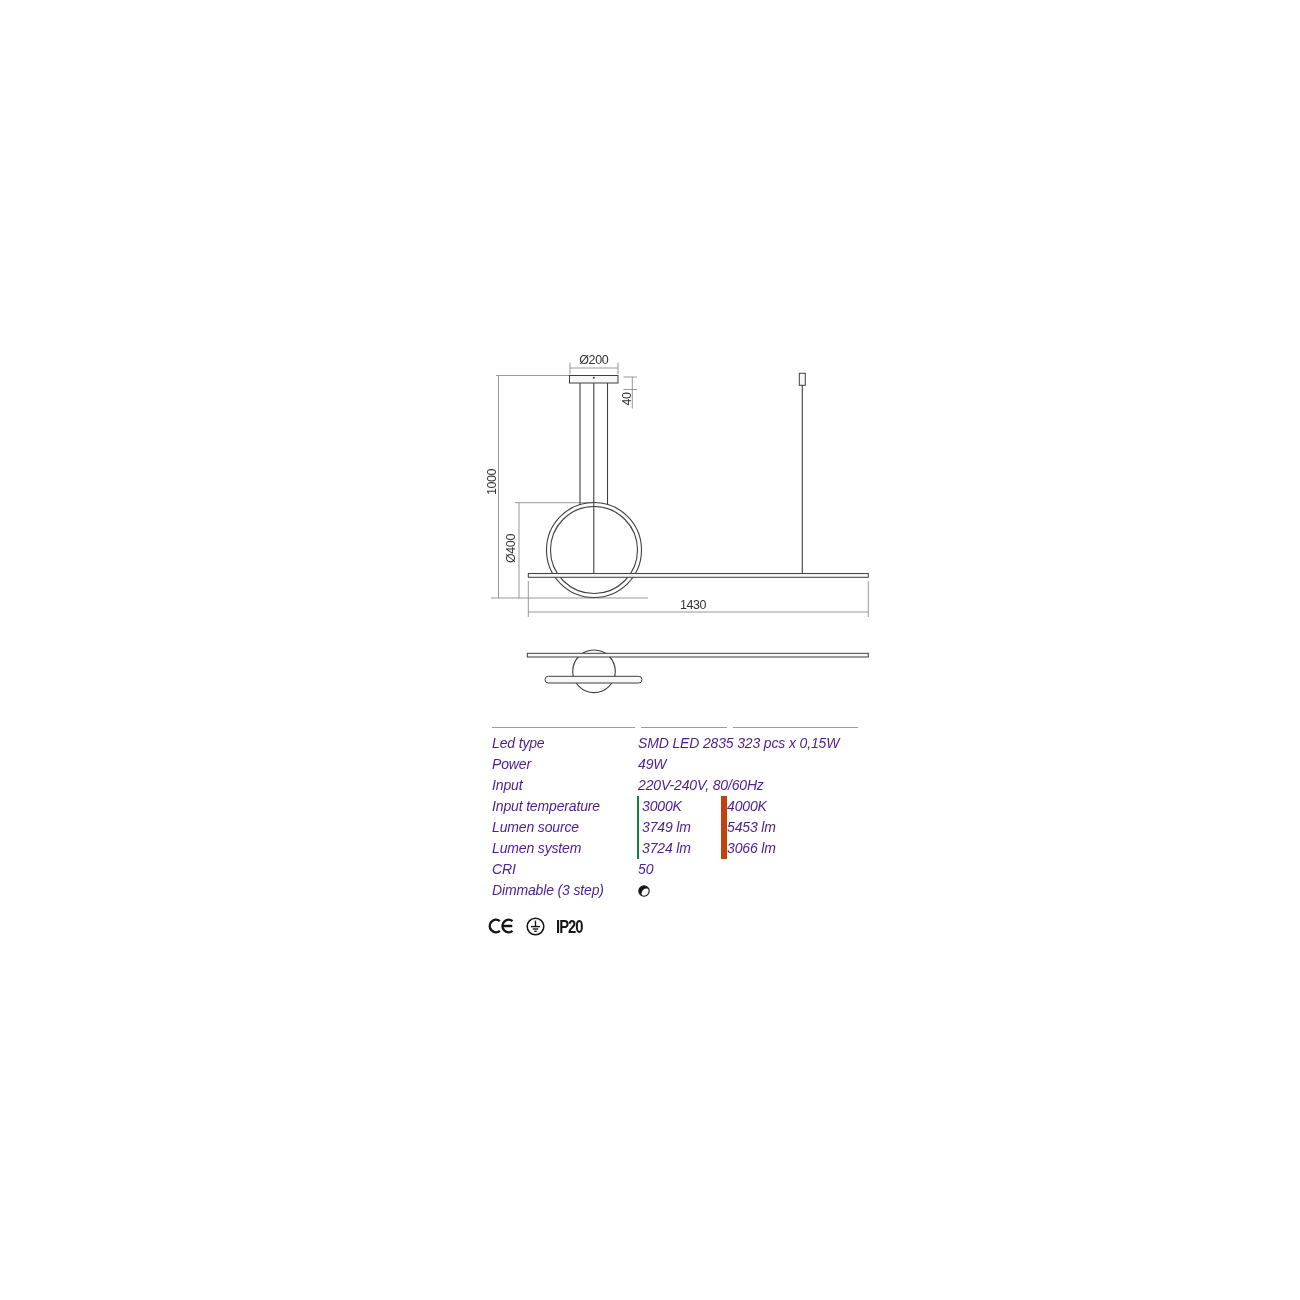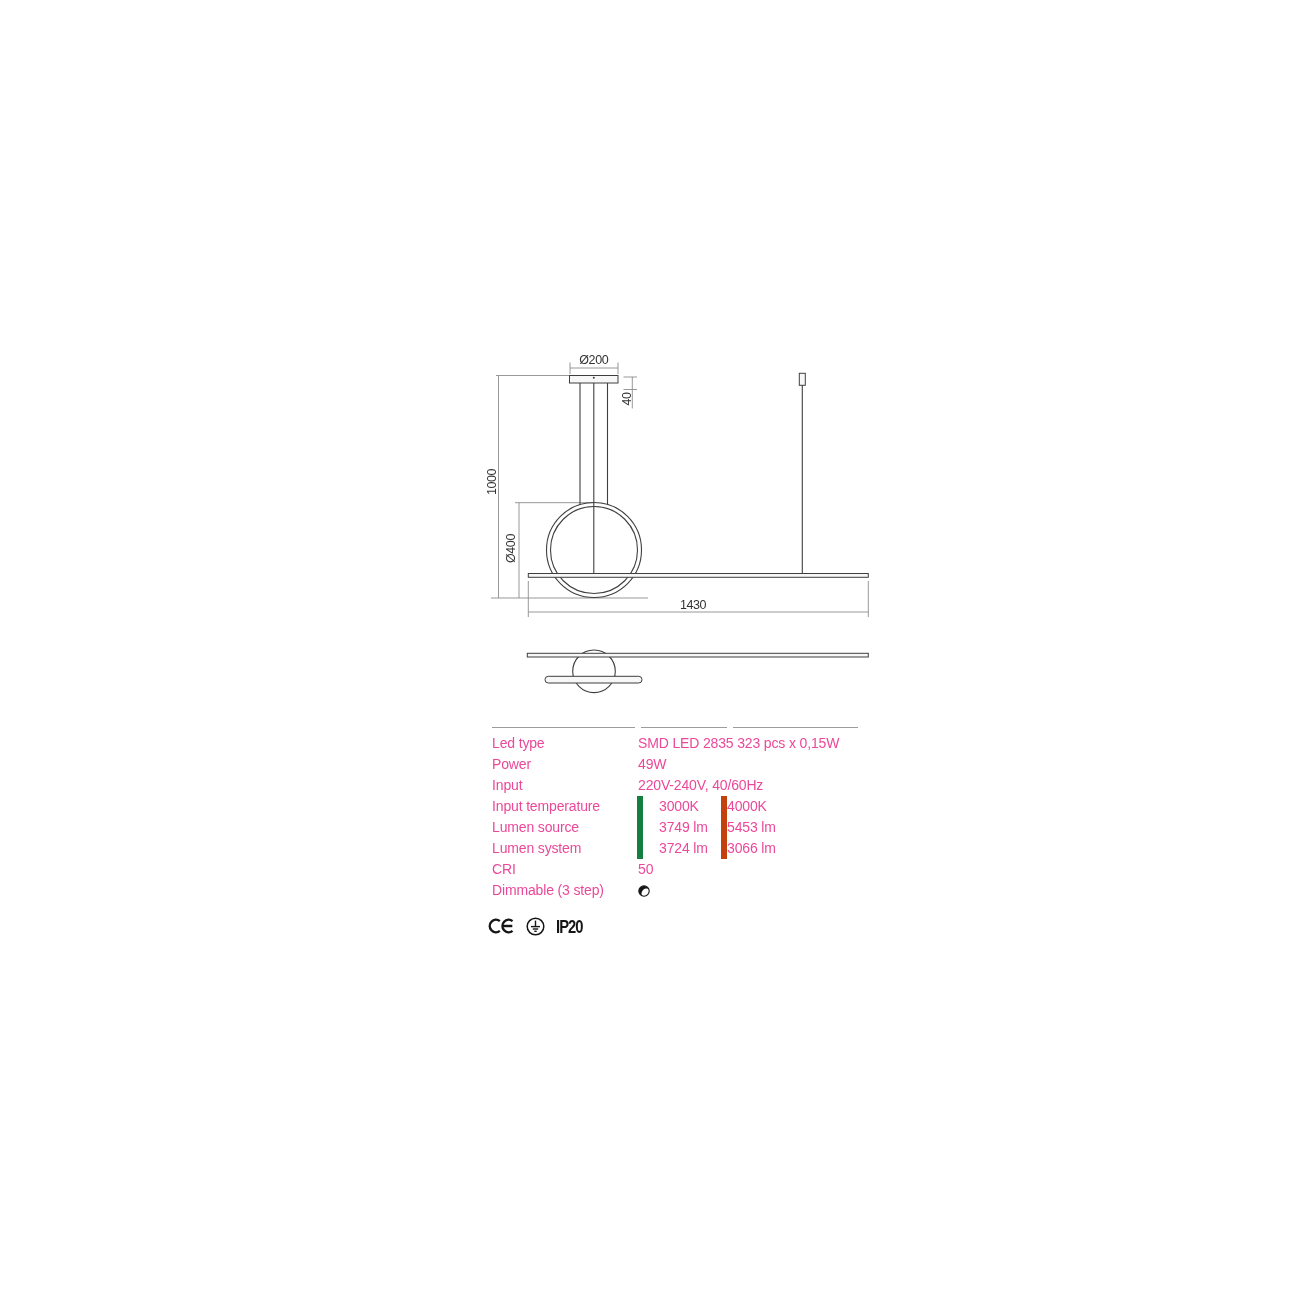--- a/index.html
+++ b/index.html
@@ -16,32 +16,32 @@
   .fixture-fill{stroke:#3f3f3f;stroke-width:1;fill:#f7f7f7}
   .dim{stroke:#8d8d8d;stroke-width:0.9;fill:none}
   .dimtext{
     font-family:"Liberation Sans",sans-serif;
     font-size:12.5px;fill:#333;letter-spacing:-0.4px;
   }
 
   
   .specs{
     position:absolute;left:492px;top:727px;width:366px;
-    color:#ec4899;font-size:14px;letter-spacing:-0.15px;
+    color:#4c1d95;font-size:14px;letter-spacing:-0.15px;font-style:italic;
   }
   .rule{position:absolute;top:0;left:0;width:366px;height:1px}
   .rule span{position:absolute;top:0;height:1px;background:#9c9c9c;display:block}
   .rule .seg1{left:0;width:143px}
   .rule .seg2{left:149px;width:86px}
   .rule .seg3{left:241px;width:125px}
   .rows{padding-top:6px}
   .srow{display:flex;height:21px;line-height:21px;align-items:stretch}
   .slabel{width:145px;flex:none;white-space:nowrap}
   .sval{padding-left:1px;white-space:nowrap}
-  .vcell{width:84px;flex:none;box-sizing:border-box;border-left:6px solid #15803d;padding-left:16px;white-space:nowrap}
+  .vcell{width:84px;flex:none;box-sizing:border-box;border-left:2px solid #15803d;padding-left:3px;white-space:nowrap}
   .vcell2{border-left:6px solid #c2410c;white-space:nowrap}
   .dimmable-wrap{display:flex;align-items:center;height:21px;padding-left:1px}
 
   
   .certs{position:absolute;left:488px;top:916px;height:20px;display:flex;align-items:center;gap:11px}
   .certicon{display:block}
   .ip{
     font-weight:bold;font-size:18.5px;letter-spacing:-1.2px;color:#161616;
     transform:scaleX(0.8);transform-origin:0 50%;line-height:19px;
   }
@@ -110,21 +110,21 @@
         <div class="sval">SMD LED 2835 323 pcs x 0,15W</div>
       </div>
 
       <div class="srow">
         <div class="slabel">Power</div>
         <div class="sval">49W</div>
       </div>
 
       <div class="srow">
         <div class="slabel">Input</div>
-        <div class="sval">220V-240V, 40/60Hz</div>
+        <div class="sval">220V-240V, 80/60Hz</div>
       </div>
 
       <div class="srow">
         <div class="slabel">Input temperature</div>
         <div class="vcell">3000K</div>
         <div class="vcell2">4000K</div>
       </div>
 
       <div class="srow">
         <div class="slabel">Lumen source</div>

